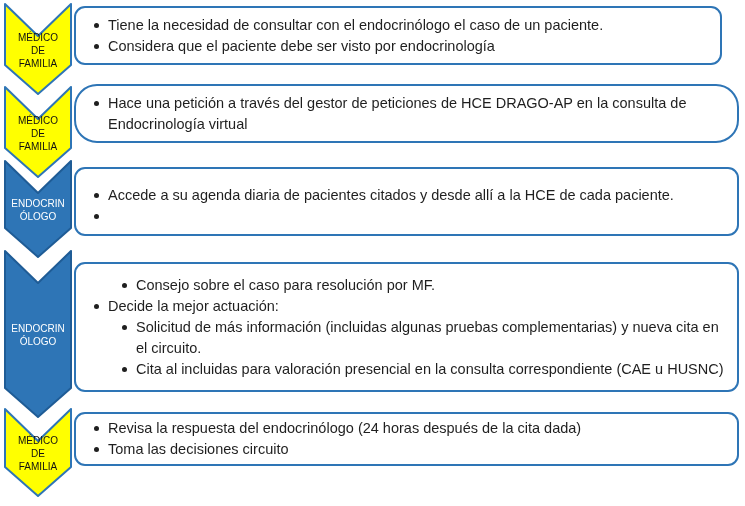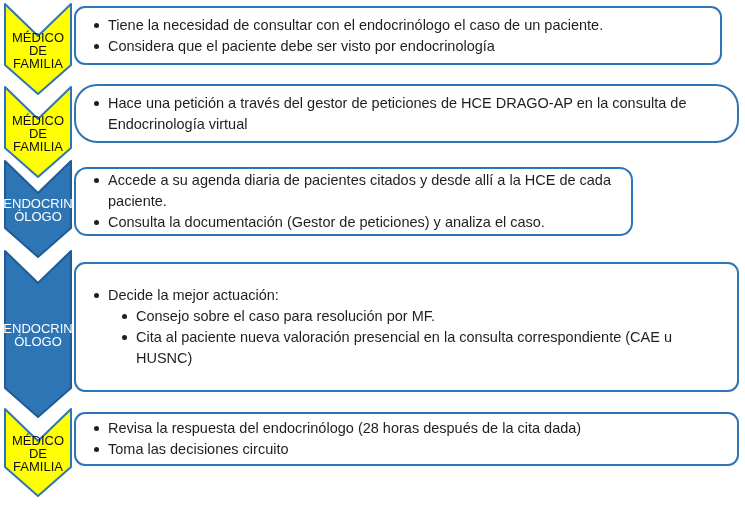--- a/index.html
+++ b/index.html
@@ -30,21 +30,21 @@
     position: absolute;
     left: 0;
     right: 0;
     top: 24px;
     bottom: 22px;
     display: flex;
     flex-direction: column;
     align-items: center;
     justify-content: center;
     text-align: center;
-    font-size: 13px;
+    font-size: 10px;
     line-height: 13px;
     z-index: 3;
   }
   .role-medico .actor-label { color: #111111; }
   .role-endocrino .actor-label { color: #ffffff; }
   .step-box {
     position: absolute;
     left: 74px;
     background: #ffffff;
     border: 2px solid #2E75B6;
@@ -115,66 +115,69 @@
     </div>
     <div class="chevron-wrap role-endocrino" style="top: 160px; height: 98px; z-index: 2;">
       <svg width="68" height="98" viewBox="0 0 68 98">
         <polygon points="1,1 34,33 67,1 67,68 34,97 1,68" fill="#2E75B6" stroke="#1F5C96" stroke-width="2" stroke-linejoin="round"></polygon>
       </svg>
       <div class="actor-label">
         <div>ENDOCRIN</div>
         <div>ÓLOGO</div>
       </div>
     </div>
-    <div class="step-box" style="top: 167px; height: 69px; width: 559px; border-radius: 13px;">
+    <div class="step-box" style="top: 167px; height: 69px; width: 665px;">
       <div class="bullet level-1">
         <span class="dot"></span>
         <span class="btext">Accede a su agenda diaria de pacientes citados y desde allí a la HCE de cada paciente.</span>
       </div>
       <div class="bullet level-1">
         <span class="dot"></span>
-        <span class="btext">Consulta la documentación (Gestor de peticiones) y analiza el caso.</span>
       </div>
     </div>
     <div class="chevron-wrap role-endocrino" style="top: 250px; height: 168px; z-index: 2;">
       <svg width="68" height="168" viewBox="0 0 68 168">
         <polygon points="1,1 34,33 67,1 67,138 34,167 1,138" fill="#2E75B6" stroke="#1F5C96" stroke-width="2" stroke-linejoin="round"></polygon>
       </svg>
       <div class="actor-label">
         <div>ENDOCRIN</div>
         <div>ÓLOGO</div>
       </div>
     </div>
     <div class="step-box" style="top: 262px; height: 130px; width: 665px;">
+      <div class="bullet level-2">
+        <span class="dot"></span>
+        <span class="btext">Consejo sobre el caso para resolución por MF.</span>
+      </div>
       <div class="bullet level-1">
         <span class="dot"></span>
         <span class="btext">Decide la mejor actuación:</span>
       </div>
       <div class="bullet level-2">
         <span class="dot"></span>
-        <span class="btext">Consejo sobre el caso para resolución por MF.</span>
+        <span class="btext">Solicitud de más información (incluidas algunas pruebas complementarias) y  nueva cita en el circuito.</span>
       </div>
       <div class="bullet level-2">
         <span class="dot"></span>
-        <span class="btext">Cita al paciente nueva valoración presencial en la consulta correspondiente (CAE u HUSNC)</span>
+        <span class="btext">Cita al incluidas para valoración presencial en la consulta correspondiente (CAE u HUSNC)</span>
       </div>
     </div>
     <div class="chevron-wrap role-medico" style="top: 408px; height: 89px; z-index: 2;">
       <svg width="68" height="89" viewBox="0 0 68 89">
         <polygon points="1,1 34,33 67,1 67,59 34,88 1,59" fill="#FFFF00" stroke="#2E75B6" stroke-width="2" stroke-linejoin="round"></polygon>
       </svg>
       <div class="actor-label">
         <div>MÉDICO</div>
         <div>DE</div>
         <div>FAMILIA</div>
       </div>
     </div>
     <div class="step-box" style="top: 412px; height: 54px; width: 665px;">
       <div class="bullet level-1">
         <span class="dot"></span>
-        <span class="btext">Revisa la respuesta del endocrinólogo (28 horas después  de la cita dada)</span>
+        <span class="btext">Revisa la respuesta del endocrinólogo (24 horas después  de la cita dada)</span>
       </div>
       <div class="bullet level-1">
         <span class="dot"></span>
         <span class="btext">Toma las decisiones circuito</span>
       </div>
     </div>
   </div>
 
 </body></html>

